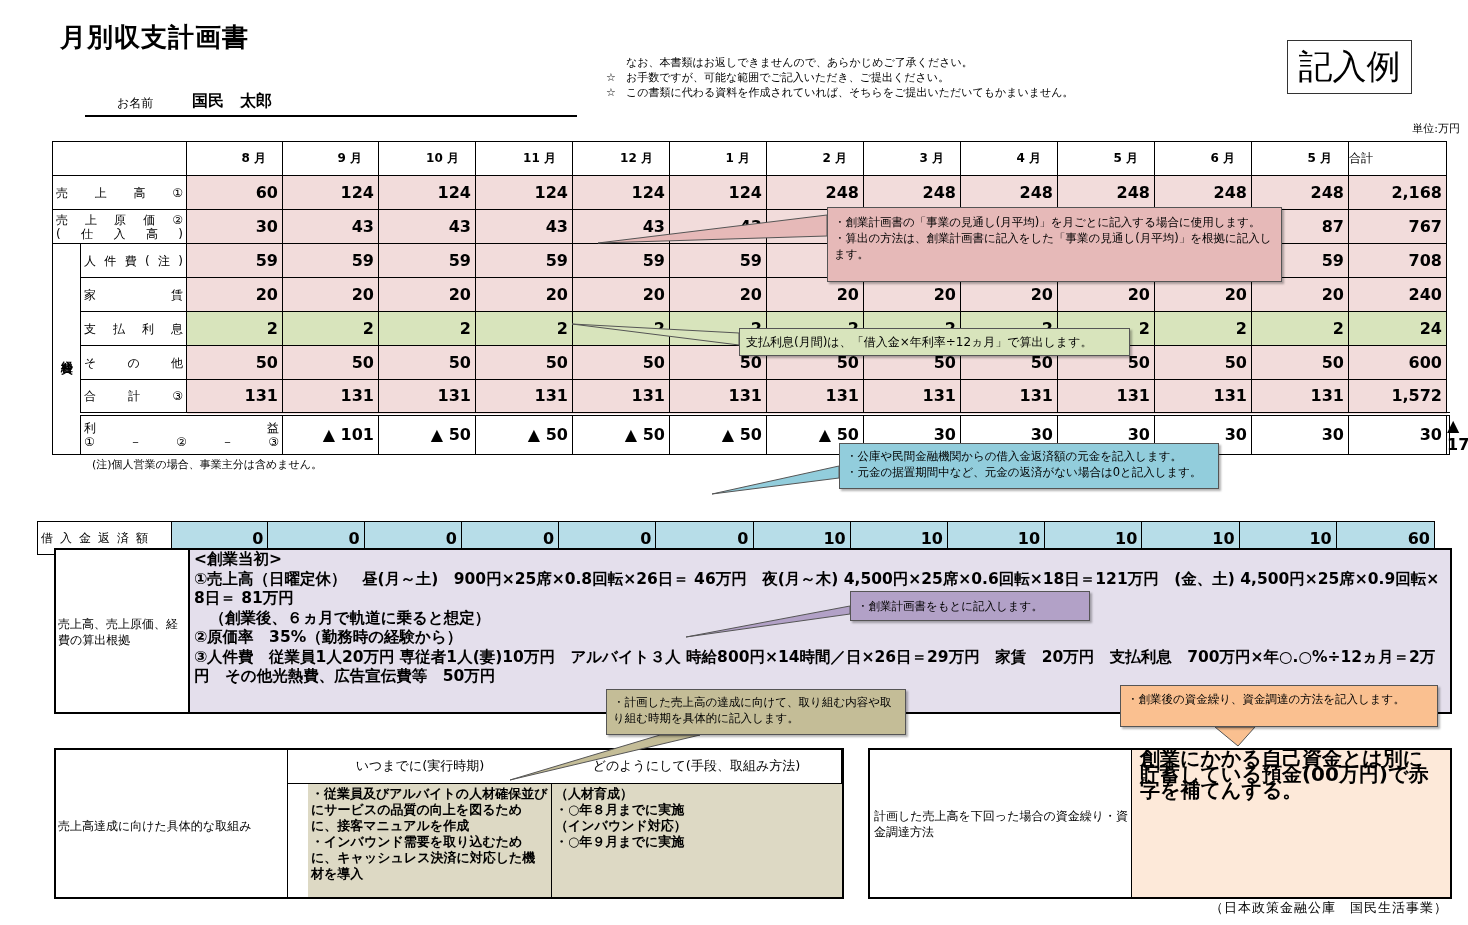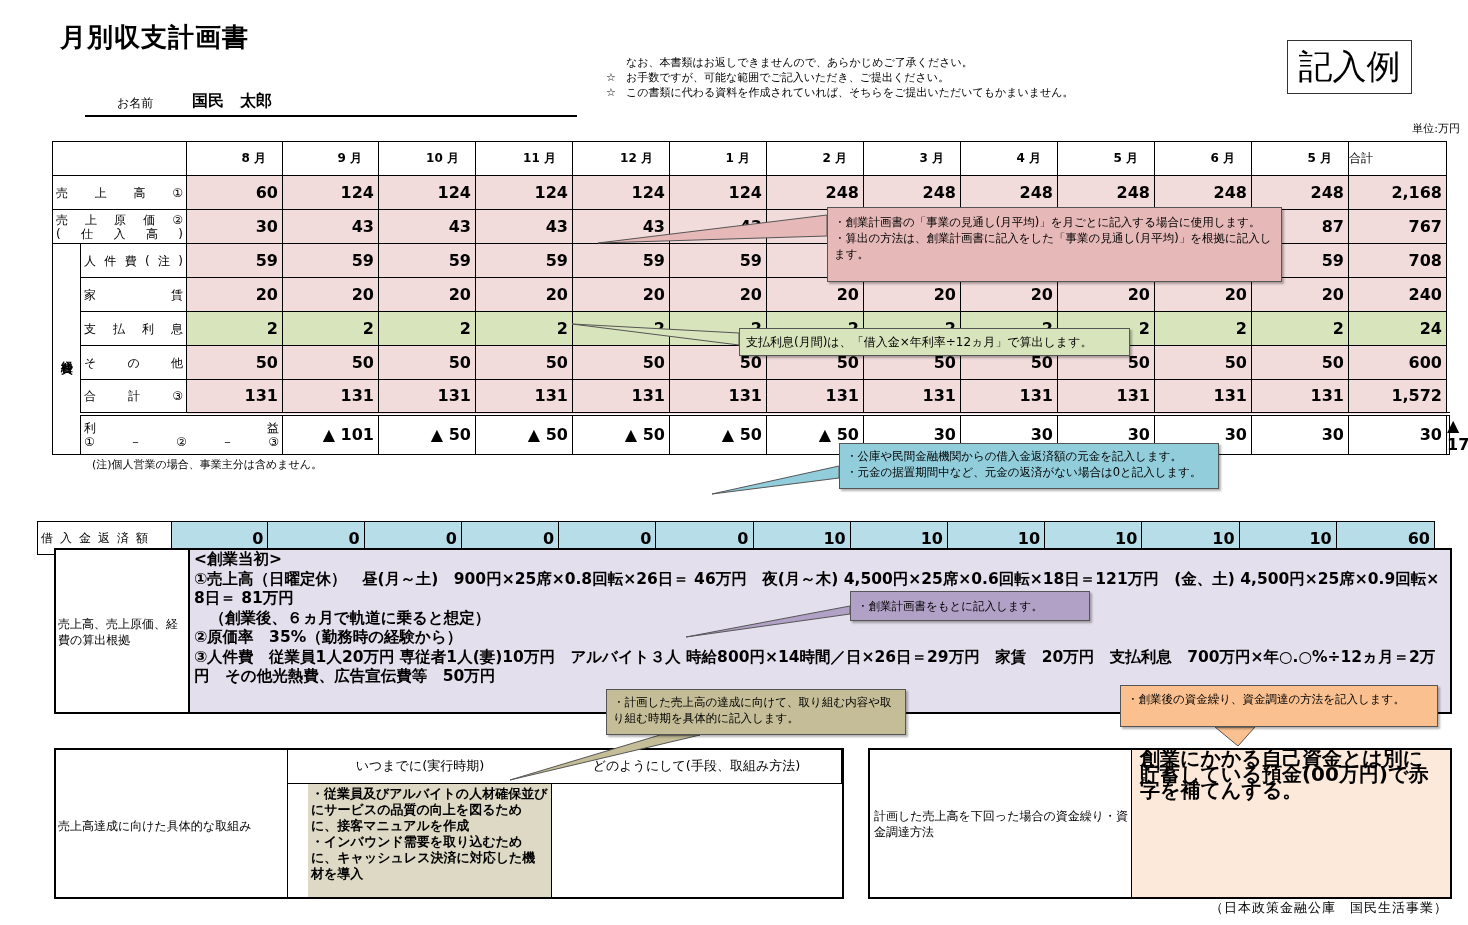--- a/index.html
+++ b/index.html
@@ -372,20 +372,24 @@
 ②原価率　35%（勤務時の経験から）
 ③人件費　従業員1人20万円 専従者1人(妻)10万円　アルバイト３人 時給800円×14時間／日×26日＝29万円　家賃　20万円　支払利息　700万円×年○.○%÷12ヵ月＝2万円　その他光熱費、広告宣伝費等　50万円</div>
 </div>
 
 <div class="effort">
   <div class="lbl">売上高達成に向けた具体的な取組み</div>
   <div class="h">いつまでに(実行時期)</div>
   <div class="h h1">どのようにして(手段、取組み方法)</div>
   <div class="c c1" style="white-space: pre-wrap;">・従業員及びアルバイトの人材確保並びにサービスの品質の向上を図るために、接客マニュアルを作成
 ・インバウンド需要を取り込むために、キャッシュレス決済に対応した機材を導入</div>
+  <div class="c" style="white-space: pre-wrap;">（人材育成）
+・○年８月までに実施
+（インバウンド対応）
+・○年９月までに実施</div>
 </div>
 
 <div class="funds">
   <div class="lbl">計画した売上高を下回った場合の資金繰り・資金調達方法</div>
   <div class="body">創業にかかる自己資金とは別に貯蓄している預金(00万円)で赤字を補てんする。</div>
 </div>
 
 <div class="footer">（日本政策金融公庫　国民生活事業）</div>
 
 <svg class="tails">

